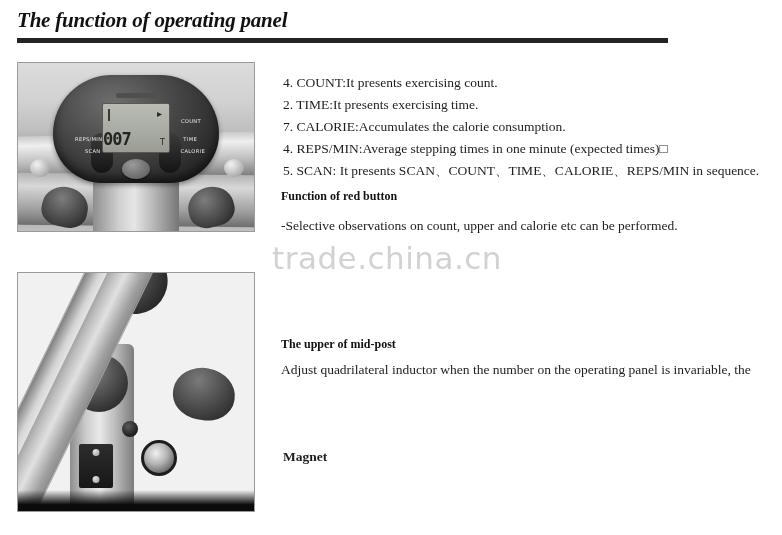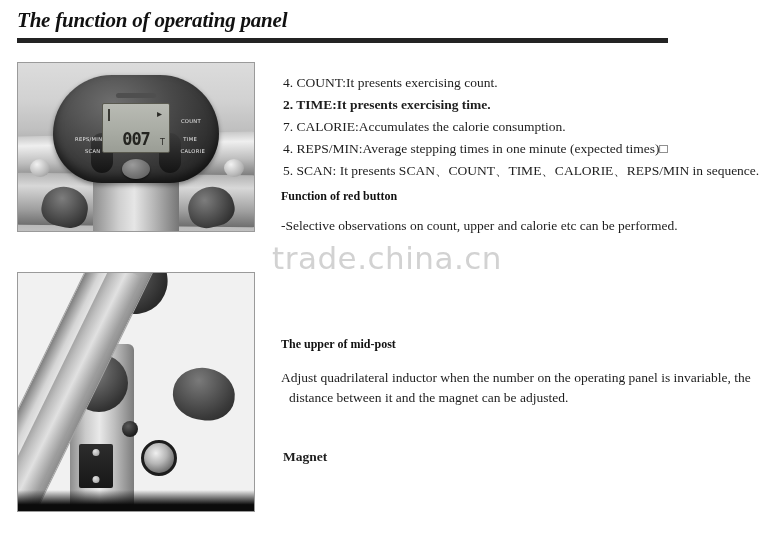--- a/index.html
+++ b/index.html
@@ -126,21 +126,21 @@
     width: 66px;
     height: 48px;
     background: linear-gradient(180deg,#b9bbb4 0%, #a9aca4 55%, #9a9d95 100%);
     border: 1px solid #59594f;
     border-radius: 2px;
   }
   .pnl-lcd-digits {
     position: absolute;
     left: 0; right: 0;
     bottom: 4px;
-    text-align: center;
+    text-align: left;
     font-family: "DejaVu Sans Mono", "Liberation Mono", monospace;
     font-size: 17px;
     font-weight: bold;
     letter-spacing: -1px;
     color: #242420;
     line-height: 1;
   }
   .pnl-lcd-unit {
     position: absolute;
     right: 4px;
@@ -343,21 +343,21 @@
   
   .list-line {
     position: absolute;
     left: 283px;
     font-size: 13.5px;
     line-height: 1;
     color: #1d1d1d;
     white-space: nowrap;
   }
   #list-1 { top: 76px; }
-  #list-2 { top: 98px; font-weight: bold; }
+  #list-2 { top: 98px; }
   #list-3 { top: 120px; }
   #list-4 { top: 142px; }
   #list-5 { top: 164px; }
 
   .section-title {
     position: absolute;
     left: 281px;
     font-weight: bold;
     font-size: 12px;
     line-height: 1;
@@ -368,21 +368,21 @@
   #midpost-title    { top: 338px; }
 
   .section-body {
     position: absolute;
     left: 281px;
     font-size: 13.5px;
     line-height: 1.45;
     color: #1d1d1d;
   }
   #red-button-body { top: 216px; width: 470px; }
-  #midpost-body    { top: 368px; width: 474px; }
+  #midpost-body    { top: 360px; width: 474px; }
   #midpost-body .l2 { display: block; padding-left: 8px; }
 
   #magnet-label {
     position: absolute;
     left: 283px;
     top: 450px;
     font-size: 13.5px;
     line-height: 1;
     color: #1d1d1d;
     font-weight: bold;
@@ -469,15 +469,14 @@
 <div class="list-line" id="list-5">5. SCAN: It presents SCAN、COUNT、TIME、CALORIE、REPS/MIN in sequence.</div>
 
 <div class="section-title" id="red-button-title">Function of red button</div>
 <div class="section-body" id="red-button-body">-Selective observations on count, upper and calorie etc can be performed.</div>
 
 <div id="watermark">trade.china.cn</div>
 
 <div class="section-title" id="midpost-title">The upper of mid-post</div>
 <div class="section-body" id="midpost-body">
   <span class="l1">Adjust quadrilateral inductor when the number on the operating panel is invariable, the</span>
-  <span class="l2">distance between it and the magnet can be adjusted.</span>
 </div>
 <div id="magnet-label">Magnet</div>
 
 </body></html>

